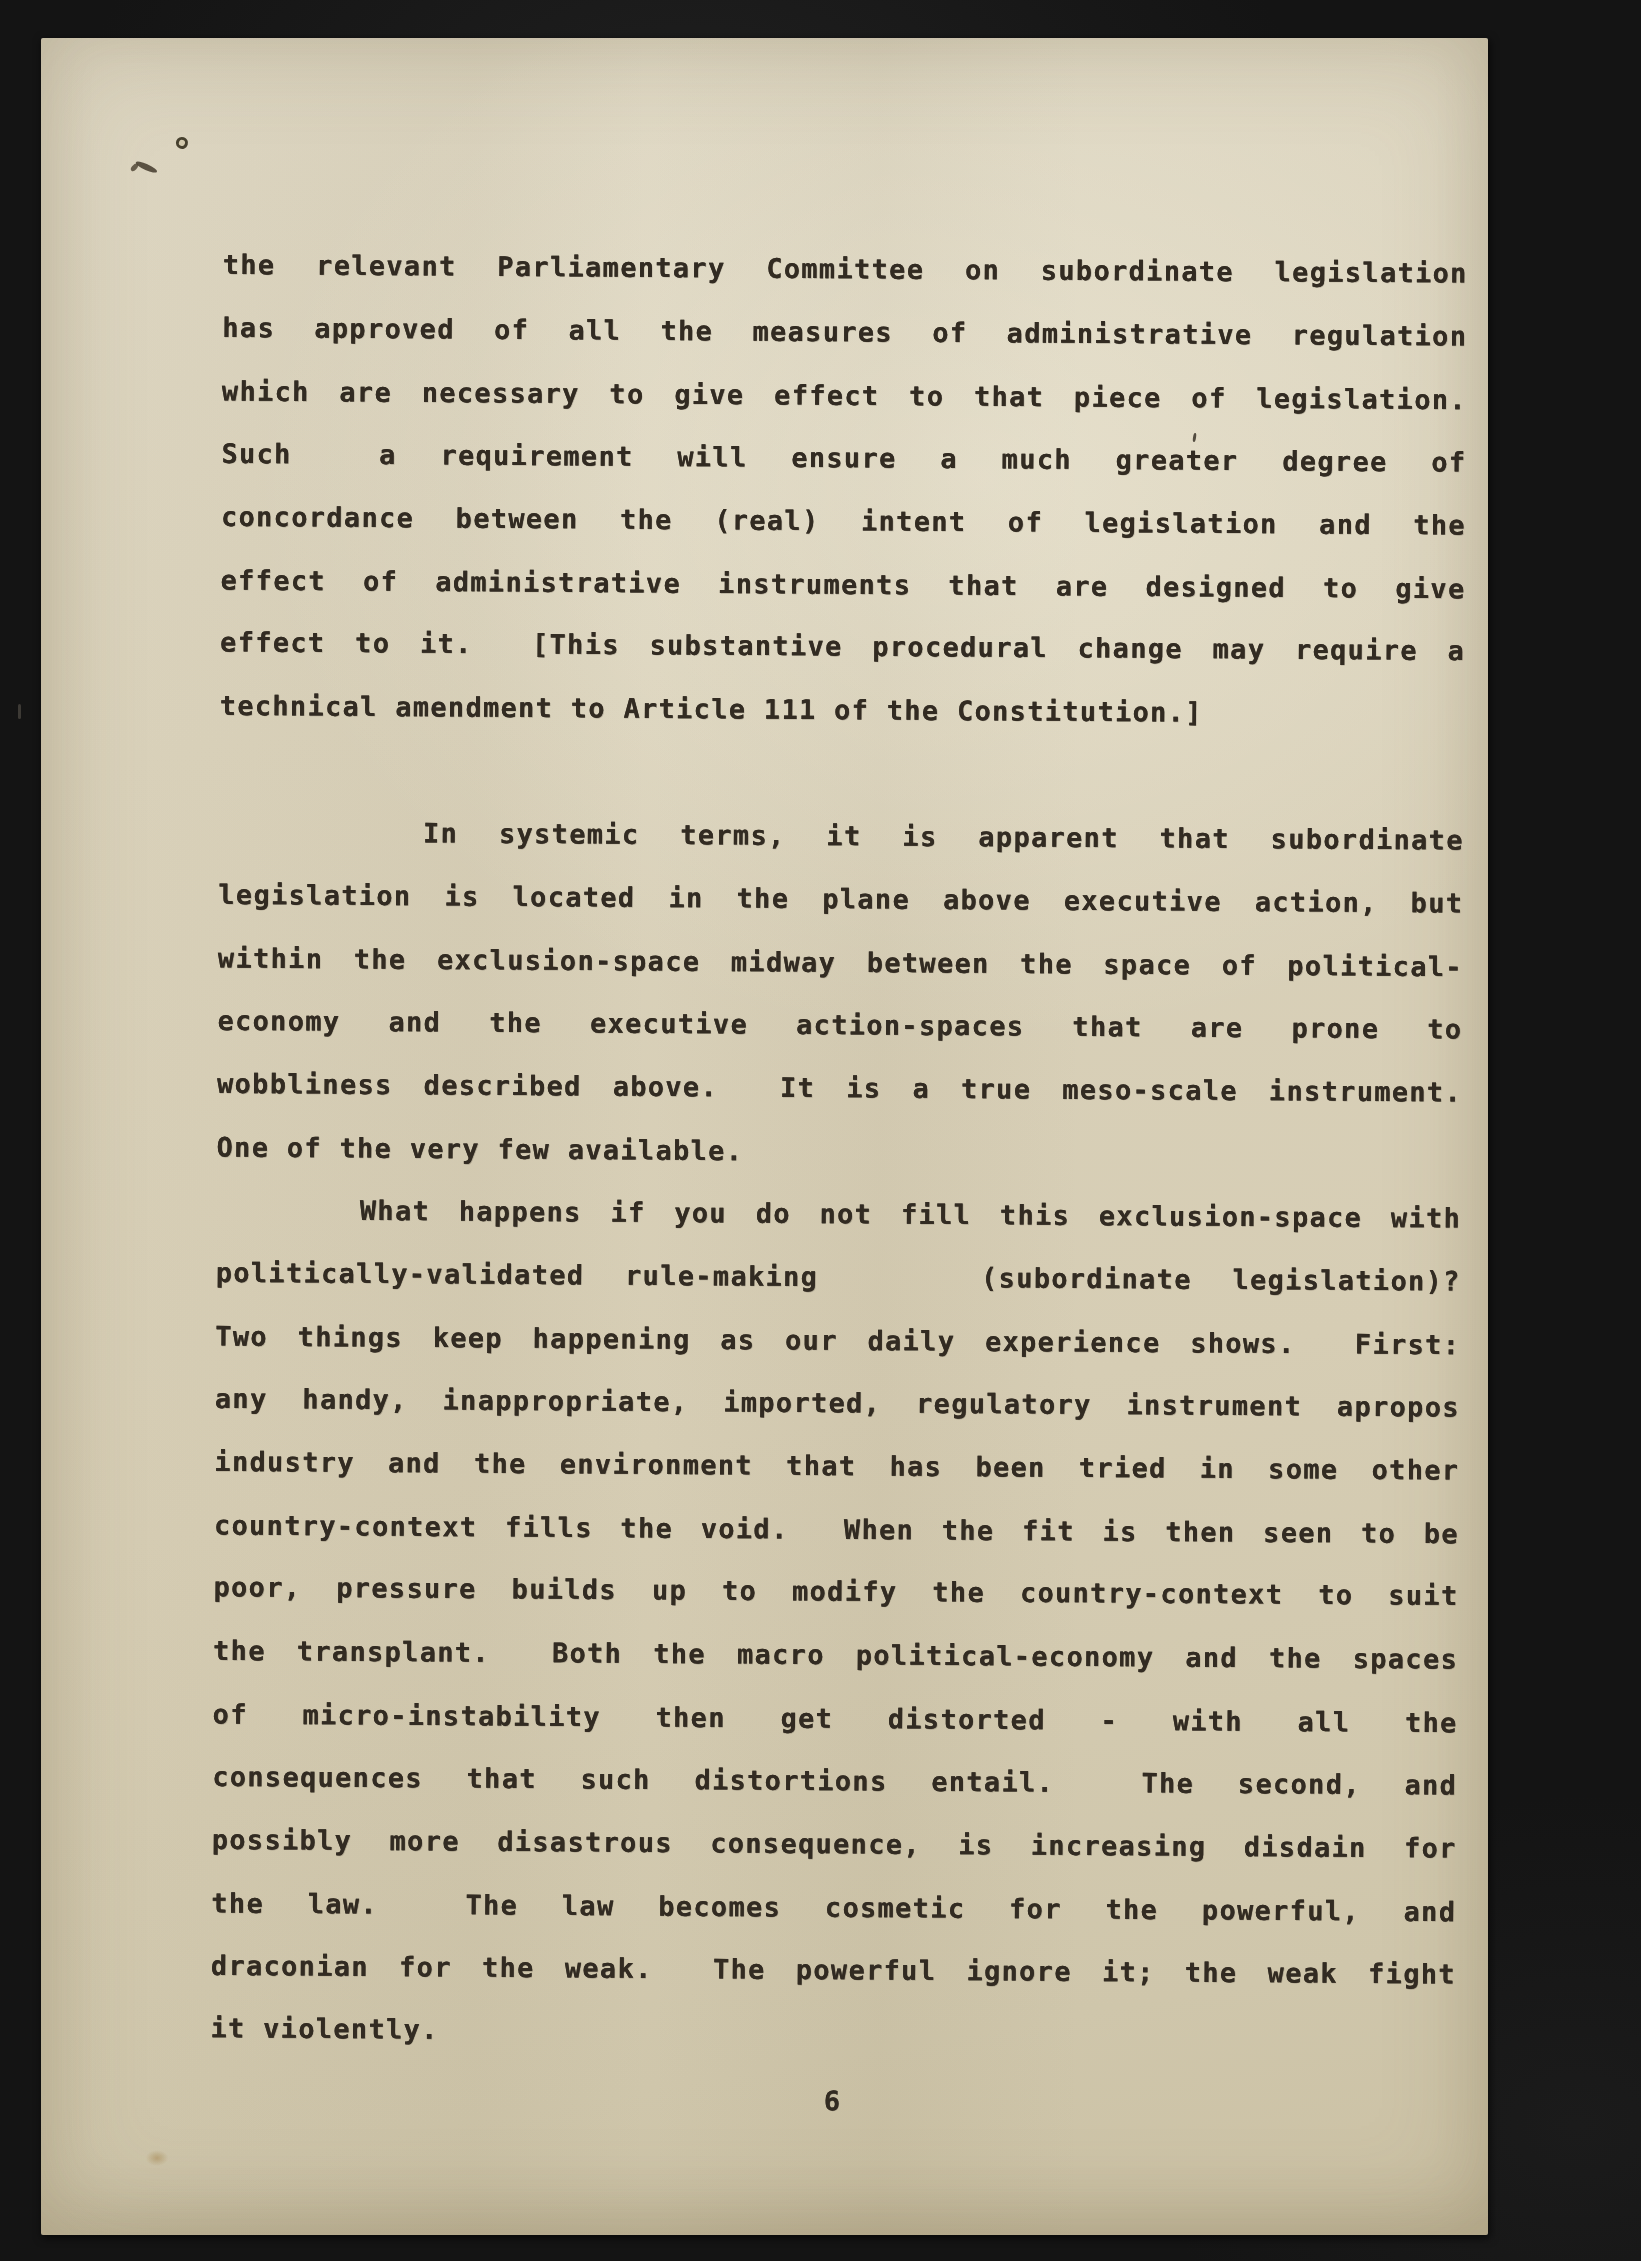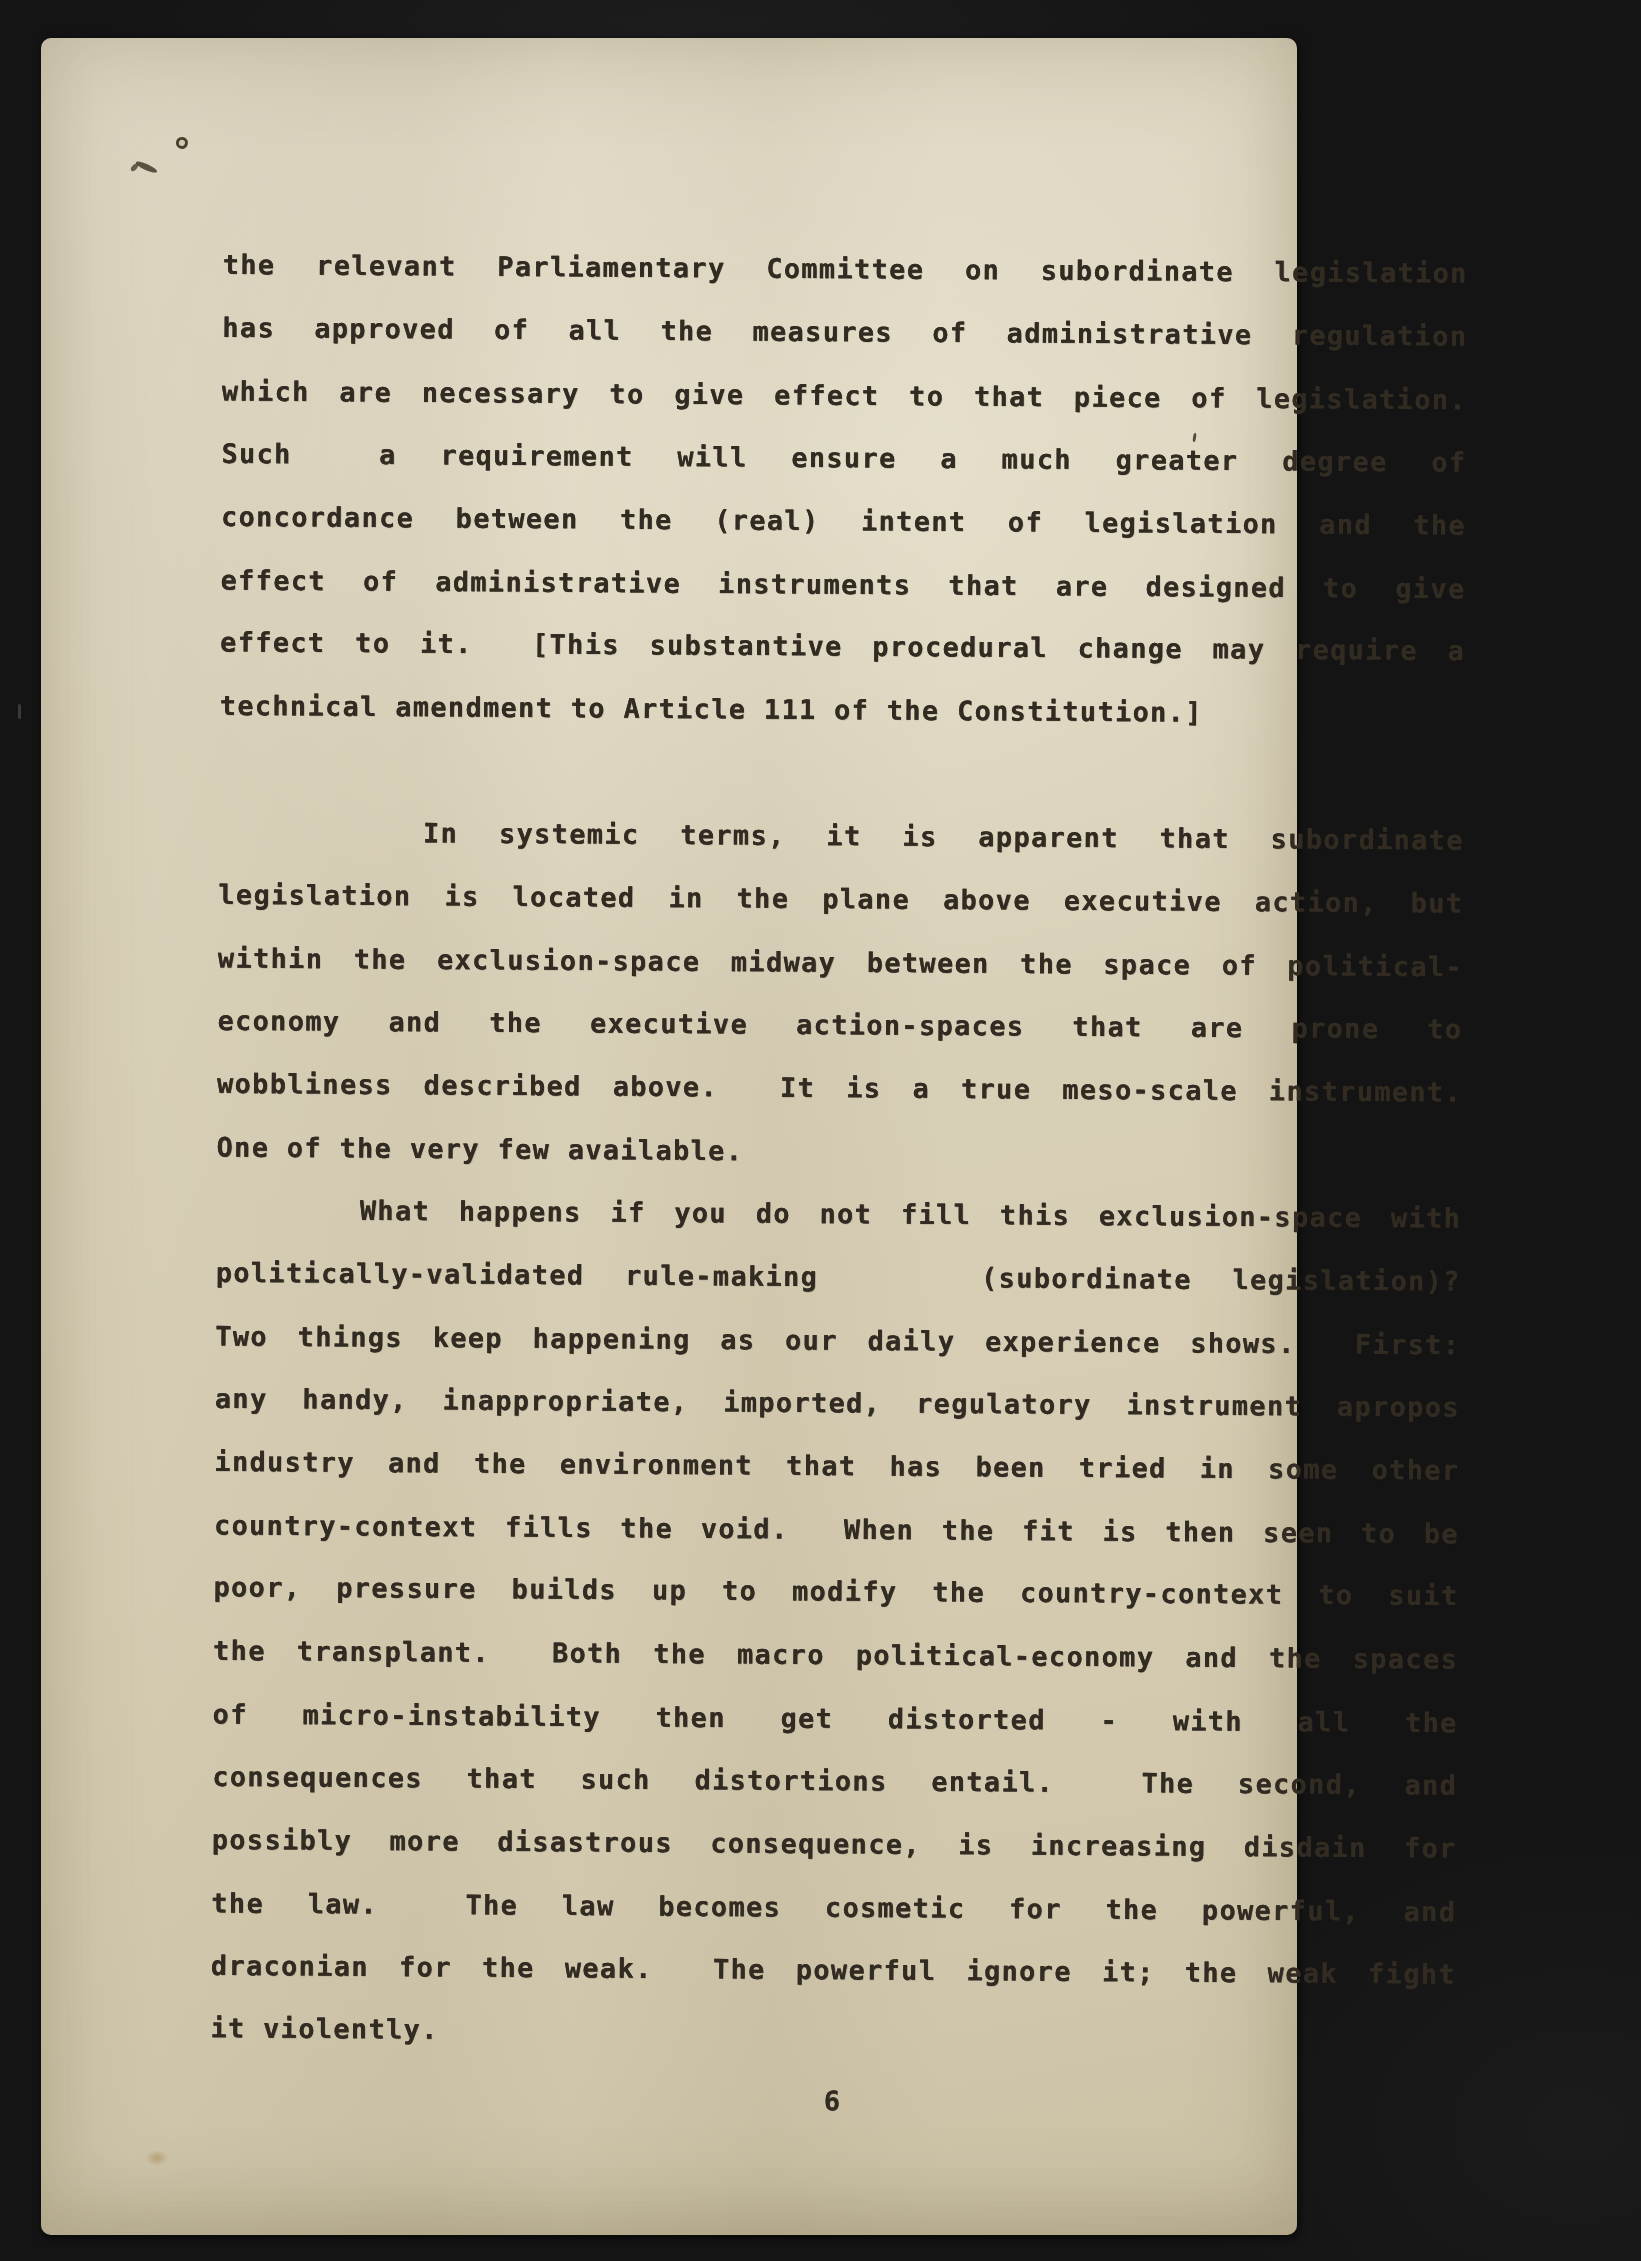--- a/index.html
+++ b/index.html
@@ -21,32 +21,32 @@
     background:
       radial-gradient(878px 565px at 42% 6%, rgba(40,40,40,0.55), rgba(0,0,0,0) 70%),
       radial-gradient(565px 439px at 96% 94%, rgba(34,34,34,0.5), rgba(0,0,0,0) 75%),
       #141414;
   }
 
   .paper {
     position: absolute;
     left: 41px;
     top: 38px;
-    width: 1256px;
+    width: 1447px;
     height: 2197px;
     background:
       radial-gradient(16.3px 11.3px at 116px 2120px, rgba(165,135,80,0.55), rgba(165,135,80,0) 70%),
       radial-gradient(1129px 878px at 65% 20%, rgba(255,252,238,0.30), rgba(255,252,238,0) 65%),
       linear-gradient(90deg, rgba(0,0,0,0) 0%, rgba(115,100,65,0.05) 30%, rgba(0,0,0,0) 42%, rgba(115,100,65,0.06) 58%, rgba(0,0,0,0) 72%),
       linear-gradient(170deg, #ded7c3 0%, #dad2bb 30%, #d6cdb4 62%, #cfc6ab 88%, #cbc1a4 100%);
     box-shadow:
       1.9px 2.5px 8.8px rgba(0,0,0,0.65),
       inset 0 0 94px 15px rgba(112,96,60,0.20),
       inset 0 -25px 56px rgba(100,85,50,0.12);
-    border-radius: 10px;
+    border-radius: 2px;
   }
 
   .text-block {
     position: absolute;
     left: 182px;
     top: 195px;
     width: 1245px;
     transform: rotate(0.4deg);
     transform-origin: 0 0;
     color: #322b22;

